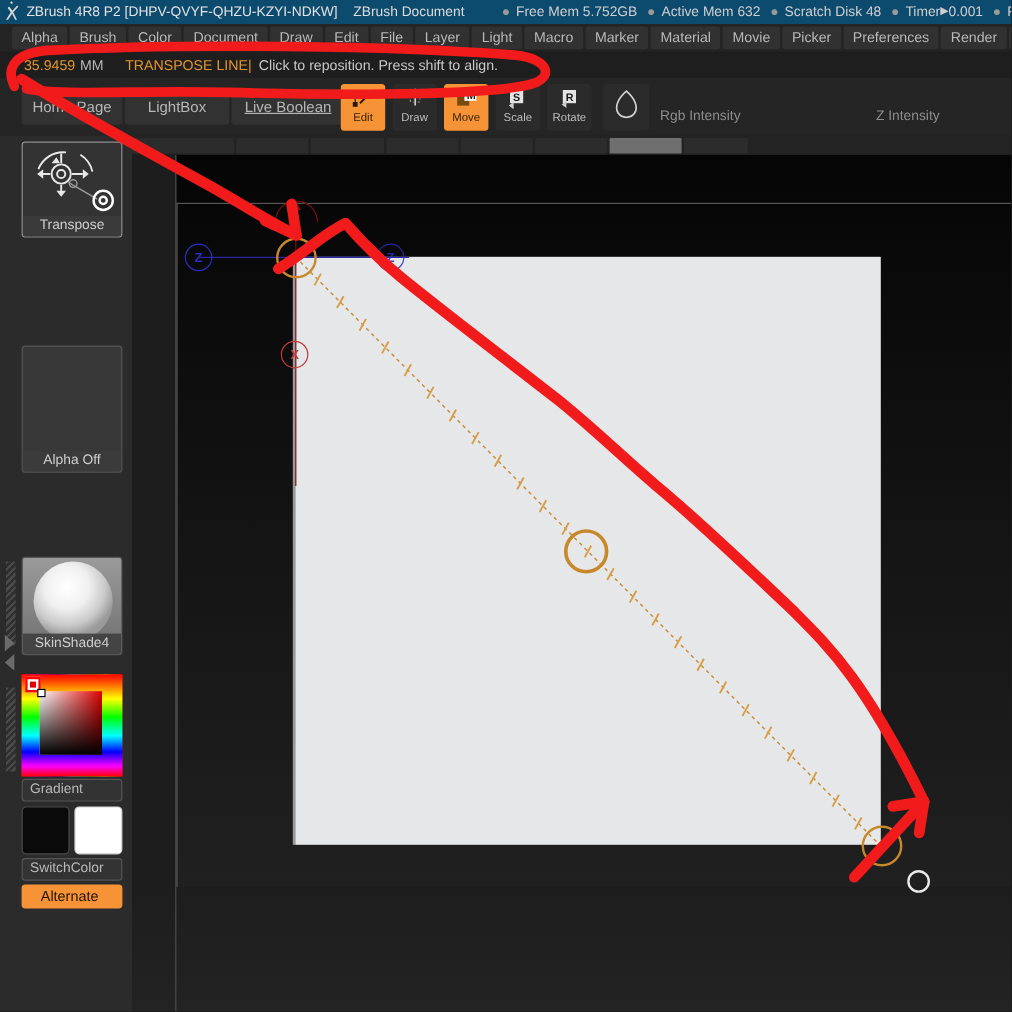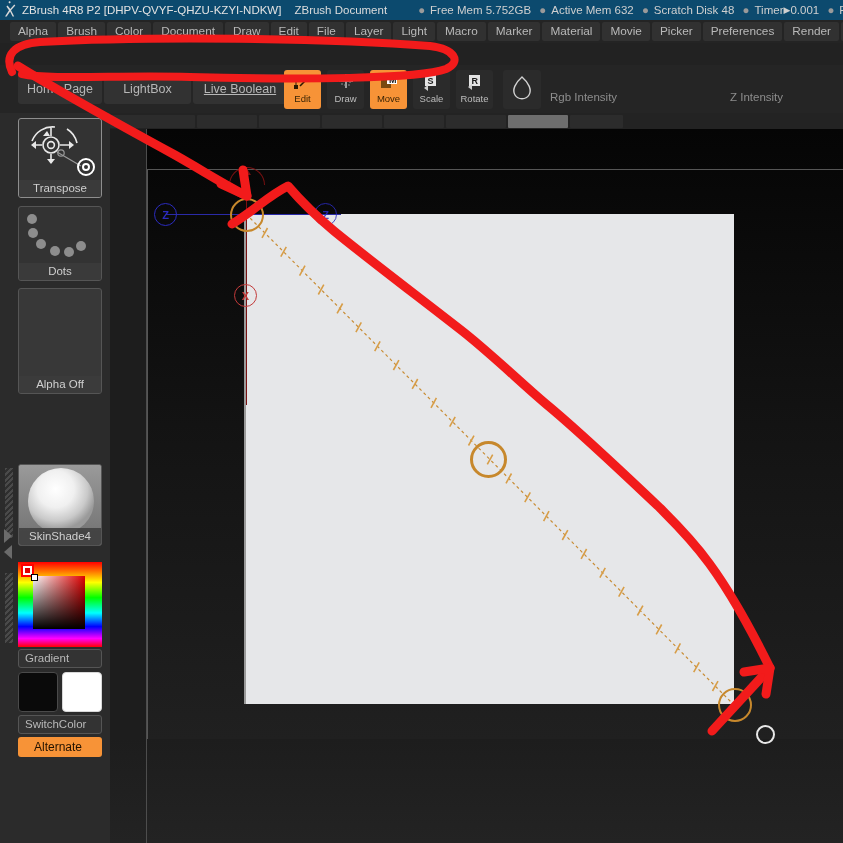--- a/index.html
+++ b/index.html
@@ -264,20 +264,27 @@
     <div class="menu-item">Macro</div>
     <div class="menu-item">Marker</div>
     <div class="menu-item">Material</div>
     <div class="menu-item">Movie</div>
     <div class="menu-item">Picker</div>
     <div class="menu-item">Preferences</div>
     <div class="menu-item">Render</div>
     <div class="menu-item">Stencil</div>
   </div>
 
+  <div id="statusbar">
+    <span class="st-val">35.9459</span>
+    <span class="st-unit">MM</span>
+    <span class="st-mode">TRANSPOSE LINE</span>
+      <span class="st-bar">|</span>
+    <span class="st-hint">Click to reposition. Press shift to align.</span>
+  </div>
 
   <div id="toolbar">
     <div class="tb-btn" style="left:18px;width:84px;">Home Page</div>
     <div class="tb-btn" style="left:104px;width:87px;">LightBox</div>
     <div class="tb-btn" style="left:193px;width:94px;text-decoration:underline;">Live Boolean</div>
 
     <div class="tool-sq active" style="left:284px;">
       <span class="ic">
         <svg width="22" height="19" viewBox="0 0 22 19">
           <rect x="2" y="3" width="4" height="4" fill="#2a1a03"></rect>
@@ -386,37 +393,20 @@
             <g stroke="#ffffff" stroke-width="2" fill="none">
               <circle cx="67" cy="48" r="8"></circle>
               <circle cx="67" cy="48" r="3"></circle>
             </g>
           </svg>
         </span>
         <div class="side-cap">Transpose</div>
       </div>
     </div>
 
-    <div class="side-item" style="top:93px;">
-      <div class="side-box" style="height:75px;">
-        <span>
-          <svg width="84" height="58" viewBox="0 0 84 58">
-            <g fill="#8d8d8d">
-              <circle cx="13" cy="12" r="5"></circle>
-              <circle cx="14" cy="26" r="5"></circle>
-              <circle cx="22" cy="37" r="5"></circle>
-              <circle cx="36" cy="44" r="5"></circle>
-              <circle cx="50" cy="45" r="5"></circle>
-              <circle cx="62" cy="39" r="5"></circle>
-            </g>
-          </svg>
-        </span>
-        <div class="side-cap">Dots</div>
-      </div>
-    </div>
 
     <div class="side-item" style="top:175px;">
       <div class="side-box" style="height:106px;background:#383838;">
         <div class="side-cap">Alpha Off</div>
       </div>
     </div>
 
 
     <div class="side-item" style="top:351px;text-decoration:underline;">
       <div class="side-box" style="height:82px;background:#8c8c8c;">

